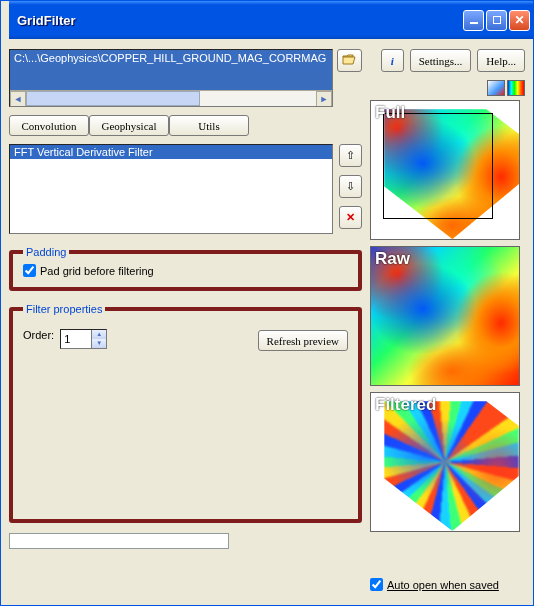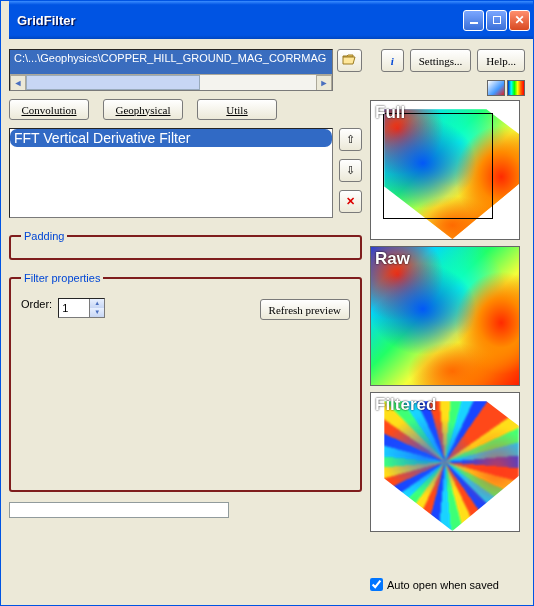--- a/index.html
+++ b/index.html
@@ -50,21 +50,21 @@
     padding: 10px 8px 8px 8px;
     display: flex;
     gap: 8px;
   }
   .left-col { flex: 1; min-width: 0; display:flex; flex-direction:column; }
   .right-col { width: 155px; display:flex; flex-direction:column; }
 
   .path-row { display:flex; gap:4px; align-items:flex-start; }
   .path-box {
     flex:1;
-    height: 42px;
+    height: 58px;
     background: linear-gradient(to bottom,#396dbf,#3b6cbd);
     border: 1px inset #7a7a7a;
     position: relative;
     overflow:hidden;
   }
   .path-text {
     color:#fff; font-size:11px; padding:2px 4px;
     white-space: nowrap;
   }
   .path-box .hscroll {
@@ -88,41 +88,40 @@
     background: linear-gradient(to bottom,#fff,#ECE9D8);
     border: 1px solid #7a7a7a;
     border-radius: 3px;
     font-family: Tahoma; font-size:11px;
     padding: 2px 8px;
     cursor: pointer;
     min-height: 21px;
     display:inline-flex; align-items:center; justify-content:center;
   }
   .btn.small { padding:2px 4px; min-width:23px; height:23px;}
-  .btn-row { display:flex; gap:14px; margin-top:8px;text-decoration:underline; }
+  .btn-row { display:flex; gap:0; margin-top:8px; }
   .btn-row.tabs .btn { min-width: 80px; }
 
   .filter-list {
     background:#fff; border:1px inset #7a7a7a;
     height: 90px; margin-top:8px;
     overflow:hidden;
   }
   .filter-list .item {
     background:#316AC5; color:#fff; padding:1px 4px;
-    font-size:14px;
-    border-radius:7px;
+    font-size:11px;
   }
 
   .up-down-col {
     display:flex; flex-direction:column; gap:8px;
     margin-left:6px; margin-top:8px;
   }
 
   fieldset {
-    border:2px solid #7f1d1d;
+    border:4px solid #7f1d1d;
     border-radius:3px;
     margin: 12px 0 0 0;
     padding: 6px 10px 10px 10px;
   }
   legend { color:#0046D5; font-size:11px; padding:0 3px;}
   .checkbox-row { display:flex; align-items:center; gap:4px; }
   input[type=checkbox]{ width:13px; height:13px; margin:0;}
 
   .filter-props { height: 220px; position:relative;}
   .order-row { display:flex; align-items:flex-start; gap:6px; margin-top:8px;}
@@ -187,21 +186,21 @@
     background:
       radial-gradient(ellipse 55% 50% at 38% 45%, rgba(0,80,255,0.7) 0%, rgba(0,80,255,0) 60%),
       radial-gradient(ellipse 45% 50% at 85% 55%, rgba(255,42,0,0.7) 0%, rgba(255,42,0,0) 62%);
   }
   .clip-shape {
     clip-path: polygon(9% 6%, 78% 6%, 100% 24%, 100% 60%, 55% 100%, 9% 62%);
   }
   .white-backing { position:absolute; inset:0; background:#fff;}
 
   .bottom-right {
-    margin-top:auto; display:flex; flex-direction:column; gap:6px;
+    margin-top:auto; display:flex; flex-direction:column; gap:6px;text-decoration:underline;
   }
   .auto-row { display:flex; align-items:center; gap:4px;}
   .save-close { display:flex; gap:8px;}
   .save-close .btn { flex:1;}
 
 </style>
 </head>
 <body>
 
 <div class="window">
@@ -258,20 +257,24 @@
               <span>⇩</span>
             </button>
           <button class="btn small">
               <span style="color:#d00;font-weight:bold;">✕</span>
             </button>
         </div>
       </div>
 
       <fieldset>
         <legend>Padding</legend>
+        <label class="checkbox-row">
+          <input type="checkbox" checked="" style="">
+          <span>Pad grid before filtering</span>
+        </label>
       </fieldset>
 
       <fieldset class="filter-props">
         <legend>Filter properties</legend>
         <div class="order-row">
           <span>Order:</span>
           <span class="spinner">
             <input type="text" value="1" style="">
             <span class="spins">
               <div>▲</div>

